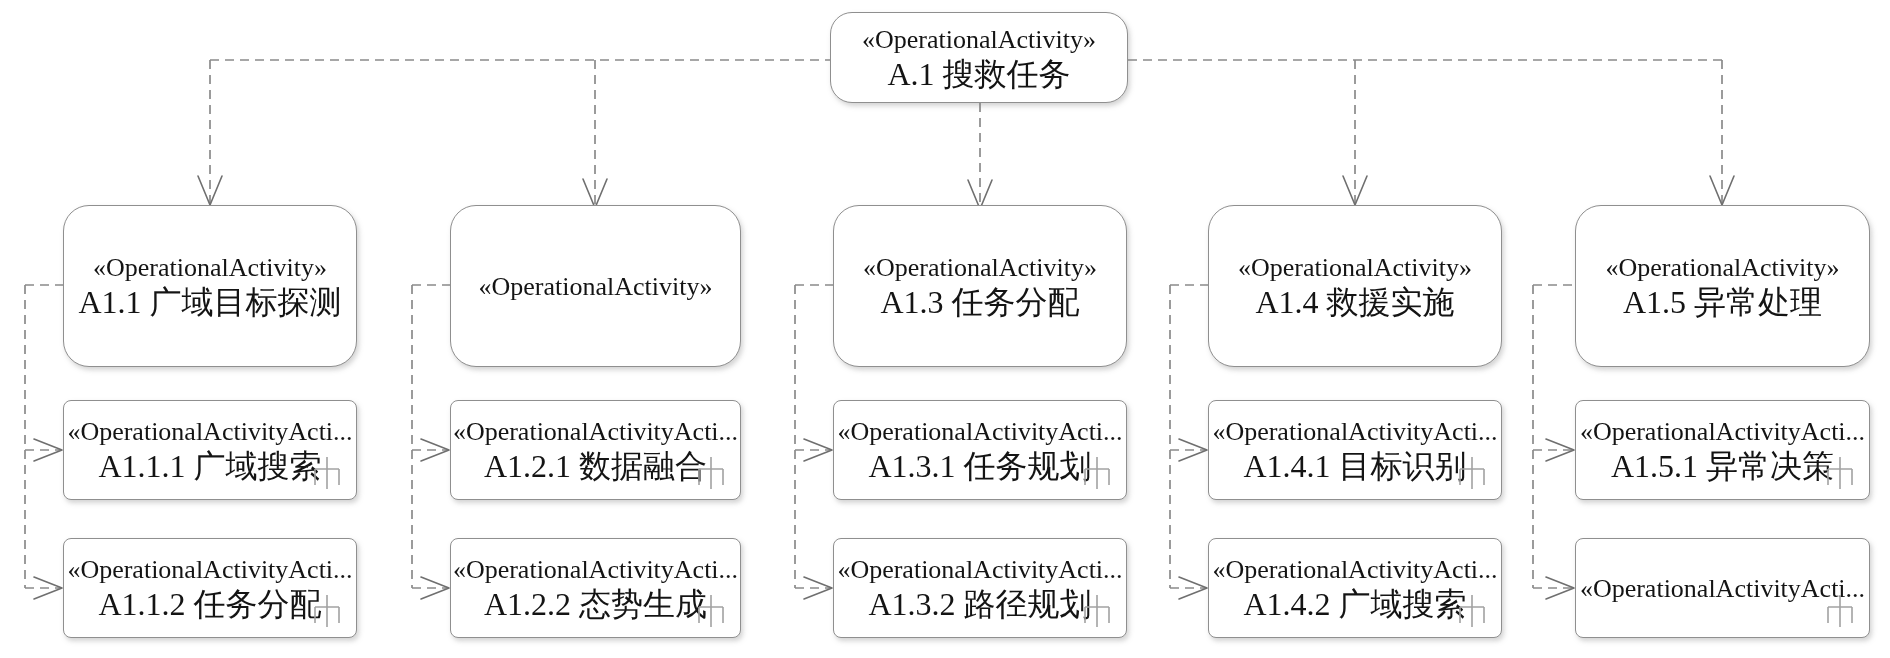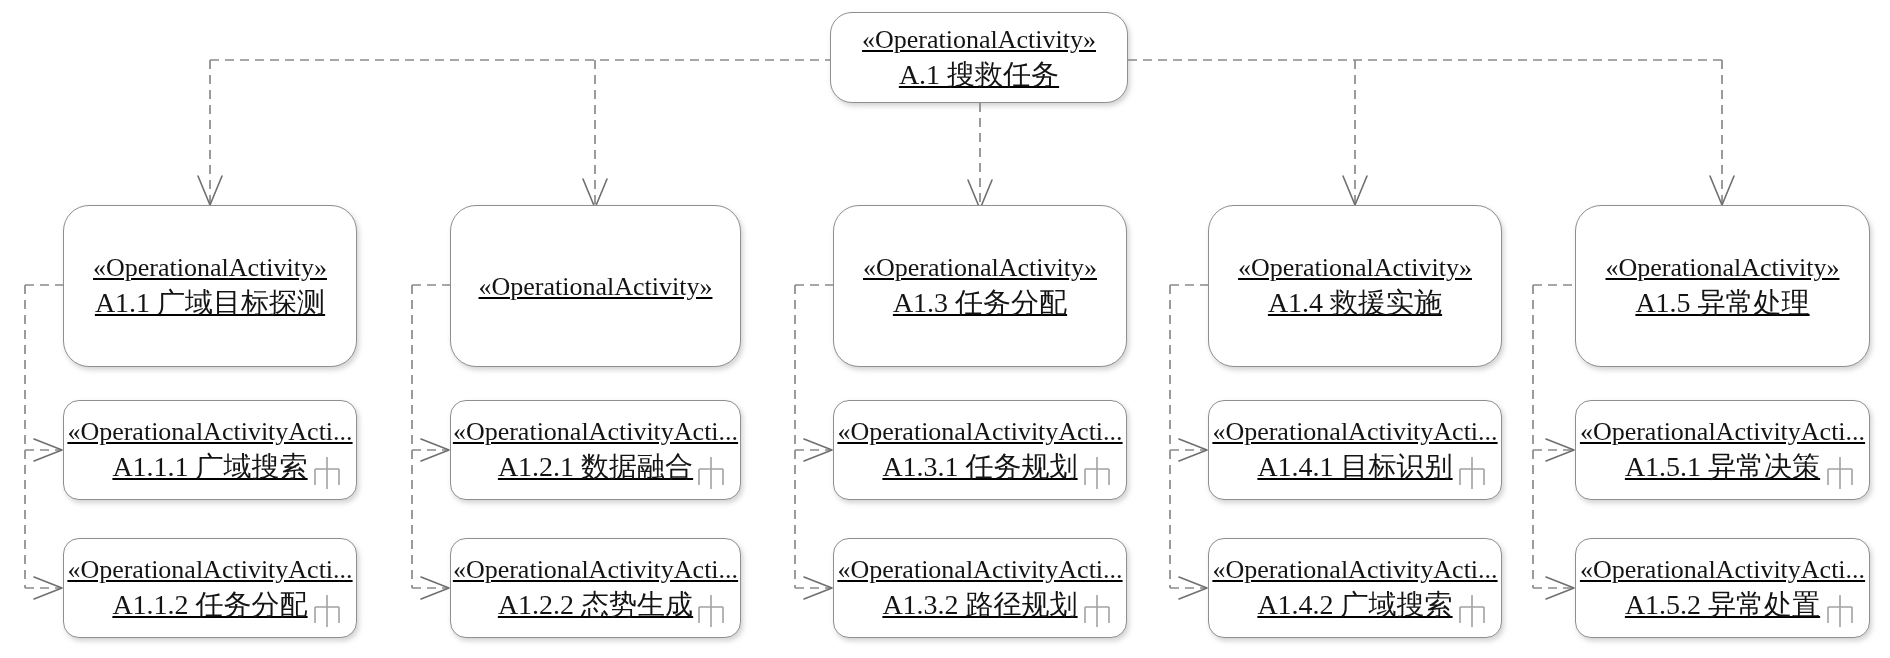--- a/index.html
+++ b/index.html
@@ -23,31 +23,30 @@
     stroke-linecap:round;
   }
   .node {
     position:absolute;
     background:#ffffff;
     border:1.5px solid #8f8f8f;
     box-shadow:2px 3px 5px rgba(130,130,130,0.35);
     display:flex; flex-direction:column;
     align-items:center; justify-content:center;
     box-sizing:border-box;
-    text-decoration:underline;
   }
   .node.root   { border-radius:22px; }
   .node.parent { border-radius:26px; }
-  .node.sub    { border-radius:16px; }
+  .node.sub    { border-radius:8px; }
   .stereo {
     font-size:26px; line-height:33px;
     color:#141414; text-align:center; white-space:nowrap;
   }
   .title {
-    font-size:28px; line-height:37px;
+    font-size:32px; line-height:37px;
     color:#141414; text-align:center; white-space:nowrap;
   }
   .rake {
     position:absolute; right:16px; bottom:9px;
   }
   .rake path {
     fill:none; stroke:#a2a2a2; stroke-width:1.6;
   }
 </style>
 </head>
@@ -177,19 +176,18 @@
   </div>
   <div class="node sub" style="left:1208px;top:538px;width:294px;height:100px">
     <div class="stereo">«OperationalActivityActi...</div>
     <div class="title">A1.4.2 广域搜索</div>
     <svg class="rake" width="26" height="34" viewBox="0 0 26 34">
         <path d="M13,1 V13 M1,13 H25 M1,13 V29 M13,13 V33 M25,13 V29"></path>
       </svg>
   </div>
   <div class="node sub" style="left:1575px;top:538px;width:295px;height:100px">
     <div class="stereo">«OperationalActivityActi...</div>
-    <div class="title">A1.5.2 异常处置</div>
     <svg class="rake" width="26" height="34" viewBox="0 0 26 34">
         <path d="M13,1 V13 M1,13 H25 M1,13 V29 M13,13 V33 M25,13 V29"></path>
       </svg>
   </div>
 
 </div>
 
 </body></html>

